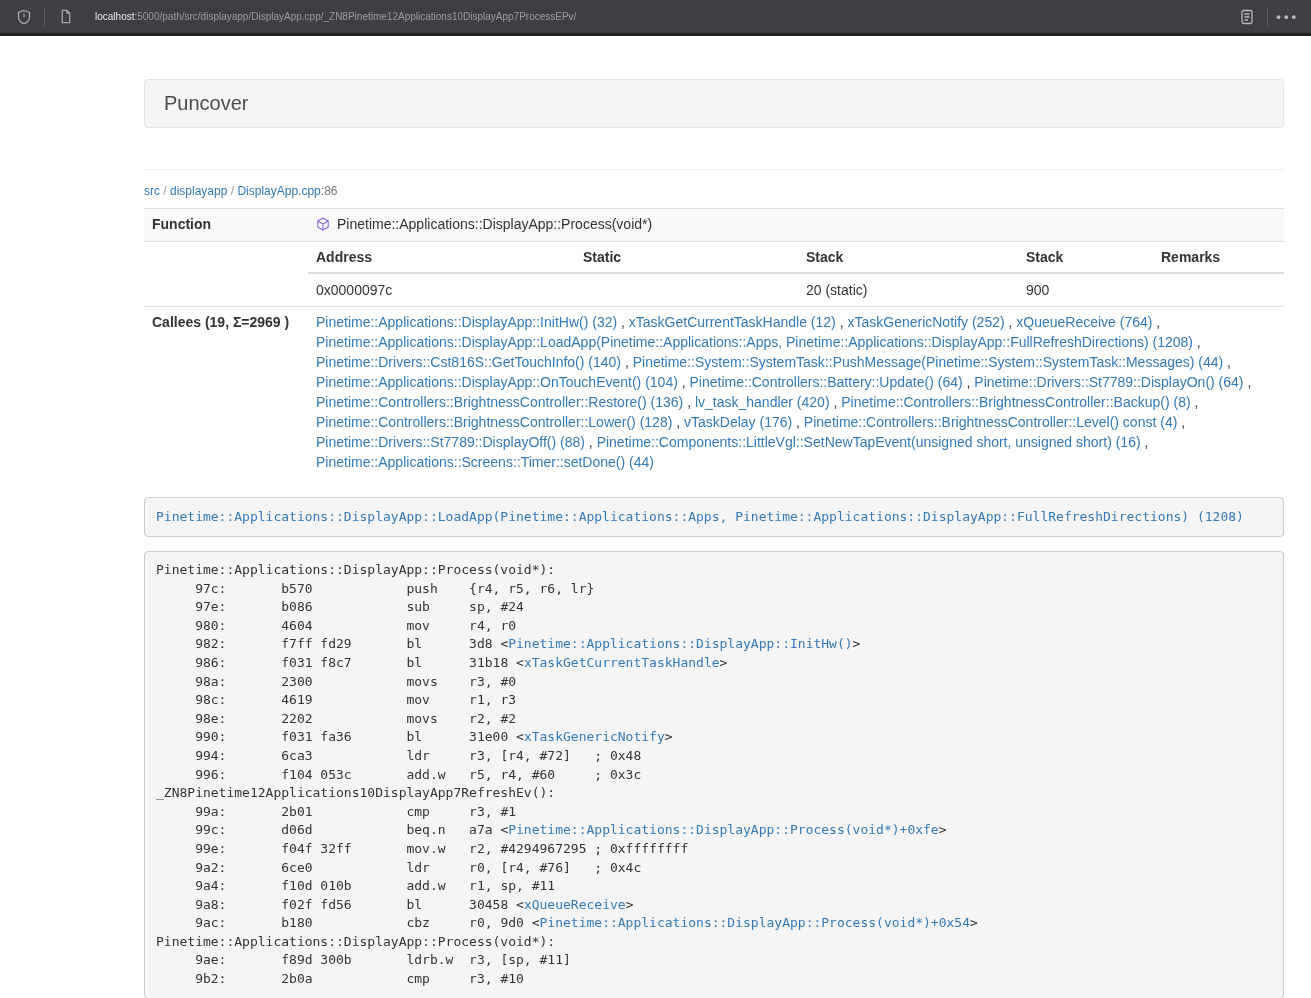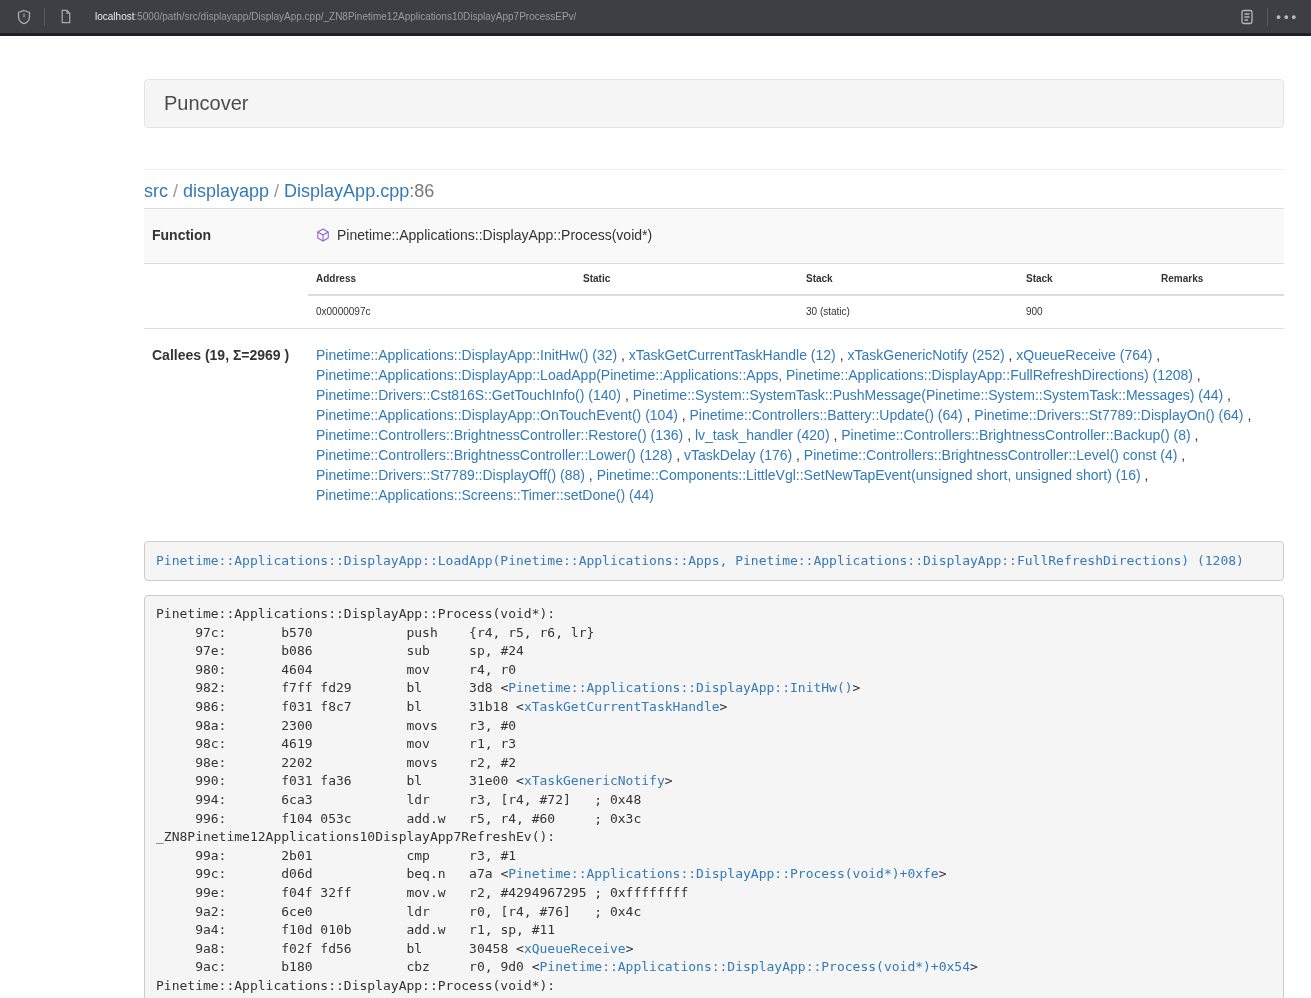--- a/index.html
+++ b/index.html
@@ -21,33 +21,33 @@
   .dots{font-size:13px;letter-spacing:3px;color:#b7b7bd;font-weight:700;line-height:1}
   
   .container{margin-left:144px;width:1140px}
   .well{
     margin-top:43px;background:#f5f5f5;border:1px solid #e3e3e3;border-radius:4px;
     padding:12px 19px;box-sizing:border-box;
   }
   .well h1{margin:0;font-size:20px;font-weight:400;color:#4c4c4c;line-height:23px}
   hr{border:0;border-top:1px solid #eee;margin:41px 0 0 0}
   a{color:#337ab7;text-decoration:none;cursor:pointer}
-  .breadcrumb{margin-top:11px;font-size:18px;color:#333;line-height:21px}
+  .breadcrumb{margin-top:11px;font-size:12px;color:#333;line-height:21px}
   .breadcrumb .sep{color:#999}
   .crumb-suffix{color:#777}
   
   table.main{margin-top:6px;width:100%;border-collapse:collapse;font-size:14px}
   table.main>tbody>tr>th,
   table.main>tbody>tr>td{
-    padding:16px 8px;text-align:left;vertical-align:top;border-top:1px solid #ddd;line-height:20px;
+    padding:5px 8px;text-align:left;vertical-align:top;border-top:1px solid #ddd;line-height:20px;
   }
   table.main>tbody>tr.striped{background:#f9f9f9}
   th.rowlabel{width:148px;font-weight:700;color:#333}
   td.nopad{padding:0 !important}
-  table.inner{width:100%;border-collapse:collapse;font-size:10px}
+  table.inner{width:100%;border-collapse:collapse;font-size:14px}
   table.inner th{
     padding:5px 8px;text-align:left;font-weight:700;border-bottom:2px solid #ddd;line-height:20px;
   }
   table.inner td{padding:6px 8px;line-height:20px}
   .func-icon{display:inline-block;vertical-align:-2px;margin-right:7px}
   
   .codebox{
     background:#f5f5f5;border:1px solid #ccc;border-radius:4px;
     padding:9px 11px;font-family:"DejaVu Sans Mono","Liberation Mono",monospace;
     font-size:13px;color:#333;white-space:pre;tab-size:8;-moz-tab-size:8;overflow:hidden;
@@ -125,21 +125,21 @@
                 <th>Static</th>
                 <th>Stack</th>
                 <th>Stack</th>
                 <th>Remarks</th>
               </tr>
             </thead>
             <tbody>
               <tr>
                 <td>0x0000097c</td>
                 <td></td>
-                <td>30 (static)</td>
+                <td>20 (static)</td>
                 <td>900</td>
                 <td></td>
               </tr>
             </tbody>
           </table>
         </td>
       </tr>
       <tr>
         <th class="rowlabel">Callees (19, Σ=2969 )</th>
         <td><a>Pinetime::Applications::DisplayApp::InitHw() (32)</a> , <a>xTaskGetCurrentTaskHandle (12)</a> , <a>xTaskGenericNotify (252)</a> , <a>xQueueReceive (764)</a> , <a>Pinetime::Applications::DisplayApp::LoadApp(Pinetime::Applications::Apps, Pinetime::Applications::DisplayApp::FullRefreshDirections) (1208)</a> , <a>Pinetime::Drivers::Cst816S::GetTouchInfo() (140)</a> , <a>Pinetime::System::SystemTask::PushMessage(Pinetime::System::SystemTask::Messages) (44)</a> , <a>Pinetime::Applications::DisplayApp::OnTouchEvent() (104)</a> , <a>Pinetime::Controllers::Battery::Update() (64)</a> , <a>Pinetime::Drivers::St7789::DisplayOn() (64)</a> , <a>Pinetime::Controllers::BrightnessController::Restore() (136)</a> , <a>lv_task_handler (420)</a> , <a>Pinetime::Controllers::BrightnessController::Backup() (8)</a> , <a>Pinetime::Controllers::BrightnessController::Lower() (128)</a> , <a>vTaskDelay (176)</a> , <a>Pinetime::Controllers::BrightnessController::Level() const (4)</a> , <a>Pinetime::Drivers::St7789::DisplayOff() (88)</a> , <a>Pinetime::Components::LittleVgl::SetNewTapEvent(unsigned short, unsigned short) (16)</a> , <a>Pinetime::Applications::Screens::Timer::setDone() (44)</a></td>

